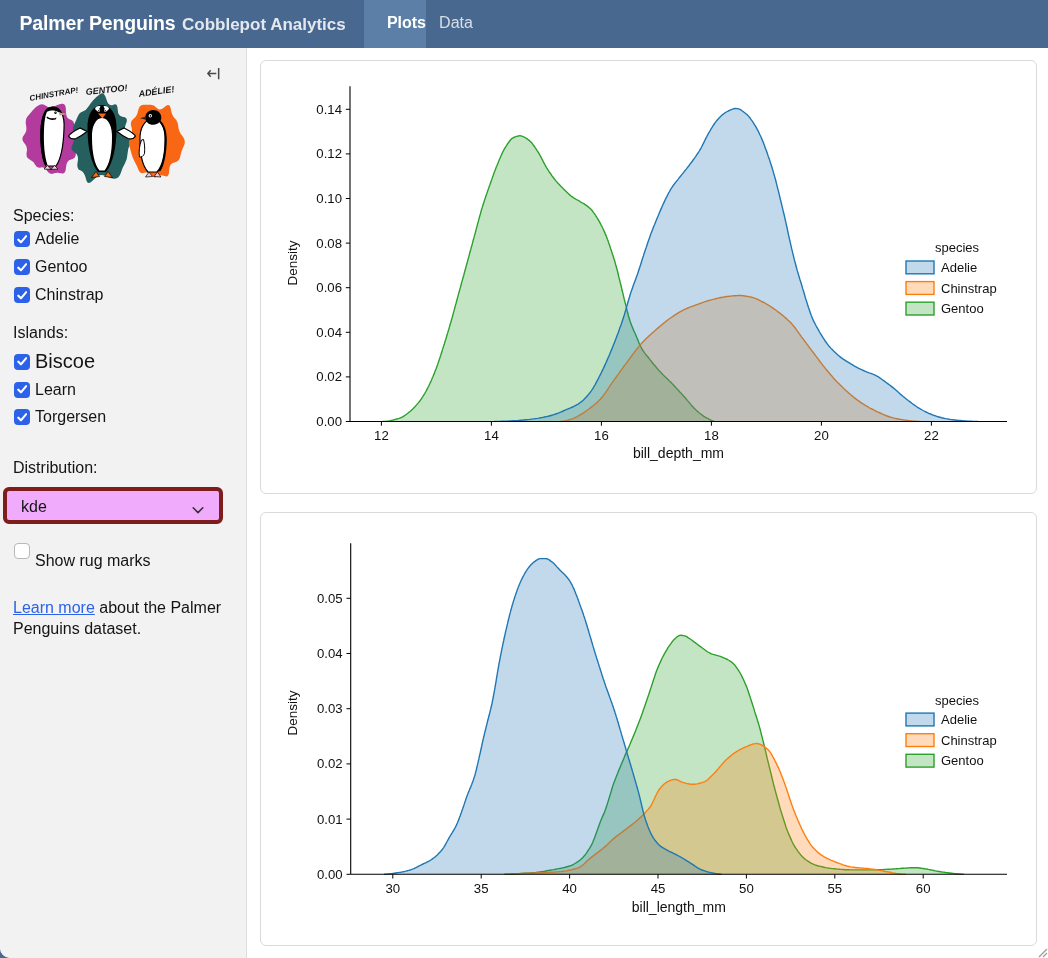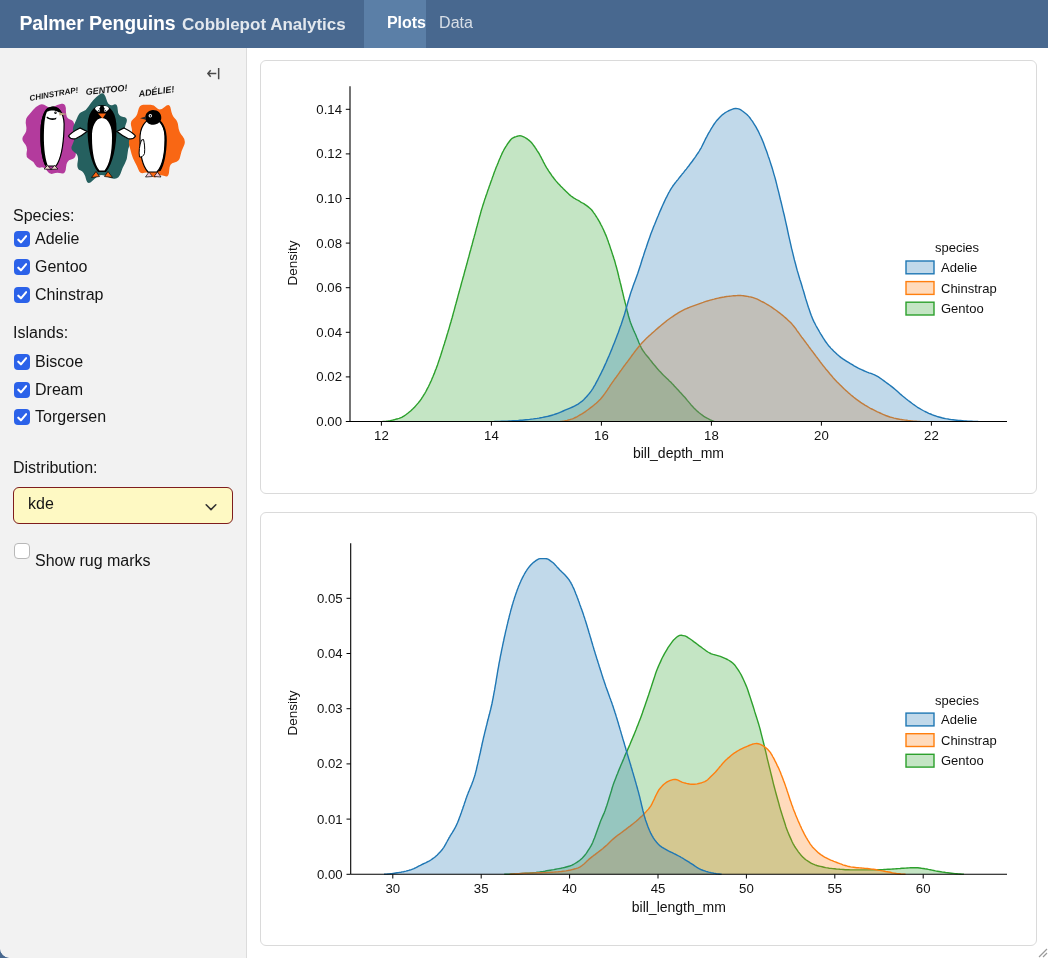--- a/index.html
+++ b/index.html
@@ -85,42 +85,43 @@
           <path d="M1.5 6.5 L4.5 9.5 L10.5 2.5" stroke="#fff" stroke-width="2.4" fill="none" stroke-linecap="round" stroke-linejoin="round"></path>
         </svg>
       </div>
 <div style="position:absolute;left:35px;top:235.8px;font-size:16px;color:#141414;line-height:21px">Chinstrap</div>
     <div class="abs" style="left:13px;top:276px;font-size:16px;color:#141414">Islands:</div>
     <div style="position:absolute;left:14px;top:305.6px;width:16px;height:16px;background:#2b62e9;border-radius:4px">
         <svg width="10.5" height="10.5" viewBox="0 0 12 12" style="position:absolute;left:2.6px;top:2.8px">
           <path d="M1.5 6.5 L4.5 9.5 L10.5 2.5" stroke="#fff" stroke-width="2.4" fill="none" stroke-linecap="round" stroke-linejoin="round"></path>
         </svg>
       </div>
-<div style="position:absolute;left:35px;top:302.6px;font-size:16px;color:#141414;line-height:21px">Biscoe</div>
+<div style="position:absolute;left:35px;top:302.6px;font-size:20px;color:#141414;line-height:21px">Biscoe</div>
     <div style="position:absolute;left:14px;top:333.6px;width:16px;height:16px;background:#2b62e9;border-radius:4px">
         <svg width="10.5" height="10.5" viewBox="0 0 12 12" style="position:absolute;left:2.6px;top:2.8px">
           <path d="M1.5 6.5 L4.5 9.5 L10.5 2.5" stroke="#fff" stroke-width="2.4" fill="none" stroke-linecap="round" stroke-linejoin="round"></path>
         </svg>
       </div>
-<div style="position:absolute;left:35px;top:330.6px;font-size:16px;color:#141414;line-height:21px">Dream</div>
+<div style="position:absolute;left:35px;top:330.6px;font-size:16px;color:#141414;line-height:21px">Learn</div>
     <div style="position:absolute;left:14px;top:361.1px;width:16px;height:16px;background:#2b62e9;border-radius:4px">
         <svg width="10.5" height="10.5" viewBox="0 0 12 12" style="position:absolute;left:2.6px;top:2.8px">
           <path d="M1.5 6.5 L4.5 9.5 L10.5 2.5" stroke="#fff" stroke-width="2.4" fill="none" stroke-linecap="round" stroke-linejoin="round"></path>
         </svg>
       </div>
 <div style="position:absolute;left:35px;top:358.1px;font-size:16px;color:#141414;line-height:21px">Torgersen</div>
     <div class="abs" style="left:13px;top:411px;font-size:16px;color:#141414">Distribution:</div>
-    <div class="abs" style="left:13px;top:439px;width:220px;height:37px;background:#fef9c3;border:1px solid #7f1d1d;border-radius:6px">
+    <div class="abs" style="left:3px;top:439px;width:220px;height:37px;background:#f0abfc;border:4px solid #7f1d1d;border-radius:6px">
       <div class="abs" style="left:14px;top:7px;font-size:16px;color:#141414">kde</div>
       <svg width="14" height="14" viewBox="0 0 16 16" style="position:absolute;right:14.5px;top:12px" fill="none" stroke="#333" stroke-width="1.8" stroke-linecap="round" stroke-linejoin="round">
           <path d="M2.5 5.5 L8 11 L13.5 5.5"></path>
         </svg>
     </div>
     <div style="position:absolute;left:14px;top:495px;width:16px;height:16px;background:#fff;border:1px solid #b8b8b8;border-radius:4px"></div>
 <div style="position:absolute;left:35px;top:502px;font-size:16px;color:#141414;line-height:21px">Show rug marks</div>
+    <div class="abs" style="left:13px;top:549px;width:210px;font-size:16px;color:#141414;line-height:21.3px"><span style="color:#2b62e9;text-decoration:underline">Learn more</span> about the Palmer Penguins dataset.</div>
   </div>
 
   <div class="abs" style="left:260px;top:12px;width:777px;height:433.5px;background:#fff;border:1px solid #dadada;border-radius:6px;overflow:hidden">
     <svg width="776" height="432" viewBox="0 0 776 432" style="position:absolute;left:-1px;top:-1px">
 <path d="M122.5 361.4 L123.8 361.4 L125.1 361.4 L126.3 361.3 L127.6 361.1 L128.9 360.9 L130.2 360.7 L131.4 360.4 L132.7 360.1 L134.0 359.8 L135.3 359.4 L136.6 359.0 L137.8 358.7 L139.1 358.3 L140.4 357.8 L141.7 357.3 L142.9 356.6 L144.2 355.9 L145.5 355.0 L146.8 354.0 L148.1 353.0 L149.3 352.0 L150.6 351.0 L151.9 349.8 L153.2 348.6 L154.5 347.3 L155.7 345.9 L157.0 344.4 L158.3 342.9 L159.6 341.3 L160.8 339.6 L161.5 338.7 L162.1 337.7 L162.8 336.7 L163.4 335.7 L164.0 334.7 L164.7 333.6 L165.3 332.5 L166.0 331.3 L166.6 330.1 L167.2 328.9 L167.9 327.7 L168.5 326.5 L169.1 325.2 L169.8 323.8 L170.4 322.4 L171.1 321.0 L171.7 319.6 L172.3 318.1 L173.0 316.5 L173.6 315.0 L174.3 313.4 L174.9 311.8 L175.5 310.1 L176.2 308.5 L176.8 306.7 L177.5 304.9 L178.1 303.1 L178.7 301.3 L179.4 299.3 L180.0 297.4 L180.7 295.4 L181.3 293.5 L181.9 291.5 L182.6 289.4 L183.2 287.4 L183.8 285.4 L184.5 283.4 L185.1 281.3 L185.8 279.3 L186.4 277.2 L187.0 275.0 L187.7 272.9 L188.3 270.8 L189.0 268.6 L189.6 266.4 L190.2 264.2 L190.9 262.0 L191.5 259.8 L192.2 257.5 L192.8 255.2 L193.4 252.9 L194.1 250.6 L194.7 248.3 L195.3 245.9 L196.0 243.5 L196.6 241.2 L197.3 238.8 L197.9 236.4 L198.5 234.1 L199.2 231.8 L199.8 229.4 L200.5 227.1 L201.1 224.8 L201.7 222.4 L202.4 220.1 L203.0 217.8 L203.7 215.5 L204.3 213.1 L204.9 210.8 L205.6 208.5 L206.2 206.1 L206.9 203.8 L207.5 201.4 L208.1 199.1 L208.8 196.7 L209.4 194.4 L210.0 192.0 L210.7 189.7 L211.3 187.3 L212.0 185.0 L212.6 182.6 L213.2 180.3 L213.9 177.9 L214.5 175.6 L215.2 173.2 L215.8 170.8 L216.4 168.4 L217.1 166.0 L217.7 163.6 L218.4 161.2 L219.0 158.8 L219.6 156.5 L220.3 154.2 L220.9 151.9 L221.5 149.8 L222.2 147.6 L222.8 145.6 L223.5 143.6 L224.1 141.6 L224.7 139.6 L225.4 137.7 L226.0 135.8 L226.7 134.0 L227.3 132.1 L227.9 130.3 L228.6 128.5 L229.2 126.6 L229.9 124.8 L230.5 123.0 L231.1 121.2 L231.8 119.4 L232.4 117.6 L233.1 115.8 L233.7 114.1 L234.3 112.3 L235.0 110.6 L235.6 109.0 L236.2 107.3 L236.9 105.8 L237.5 104.2 L238.2 102.6 L238.8 101.1 L239.4 99.5 L240.1 98.0 L240.7 96.5 L241.4 95.0 L242.0 93.6 L242.6 92.3 L243.3 91.0 L243.9 89.8 L244.6 88.6 L245.2 87.6 L245.8 86.6 L246.5 85.6 L247.1 84.6 L247.7 83.6 L248.4 82.7 L249.7 81.0 L250.9 79.5 L252.2 78.3 L253.5 77.6 L254.8 77.0 L256.1 76.6 L257.3 76.2 L258.6 75.9 L259.9 75.8 L261.2 75.9 L262.4 76.3 L263.7 76.8 L265.0 77.5 L266.3 78.3 L267.6 79.2 L268.8 80.1 L270.1 81.2 L271.4 82.5 L272.7 84.1 L273.9 85.8 L274.6 86.7 L275.2 87.7 L275.9 88.6 L276.5 89.6 L277.1 90.6 L277.8 91.6 L278.4 92.5 L279.1 93.6 L279.7 94.7 L280.3 95.9 L281.0 97.1 L281.6 98.3 L282.3 99.6 L282.9 100.8 L283.5 102.1 L284.2 103.3 L284.8 104.5 L285.4 105.7 L286.1 106.8 L286.7 107.8 L287.4 108.8 L288.0 109.8 L288.6 110.8 L289.3 111.8 L289.9 112.8 L290.6 113.7 L291.2 114.6 L291.8 115.6 L293.1 117.3 L294.4 119.0 L295.7 120.6 L297.0 122.1 L298.2 123.5 L299.5 124.8 L300.8 126.2 L302.1 127.4 L303.3 128.7 L304.6 130.0 L305.9 131.3 L307.2 132.5 L308.5 133.7 L309.7 134.9 L311.0 136.0 L312.3 136.9 L313.6 137.8 L314.8 138.5 L316.1 139.3 L317.4 140.0 L318.7 140.7 L320.0 141.5 L321.2 142.3 L322.5 143.0 L323.8 143.7 L325.1 144.6 L326.3 145.4 L327.6 146.4 L328.9 147.4 L330.2 148.6 L331.5 149.8 L332.7 151.3 L334.0 153.1 L334.7 154.0 L335.3 155.0 L335.9 156.0 L336.6 157.0 L337.2 158.0 L337.8 159.0 L338.5 160.1 L339.1 161.2 L339.8 162.4 L340.4 163.6 L341.0 164.8 L341.7 166.0 L342.3 167.3 L343.0 168.7 L343.6 170.0 L344.2 171.4 L344.9 172.9 L345.5 174.4 L346.2 175.9 L346.8 177.5 L347.4 179.2 L348.1 181.0 L348.7 182.9 L349.4 184.7 L350.0 186.6 L350.6 188.5 L351.3 190.4 L351.9 192.4 L352.5 194.3 L353.2 196.3 L353.8 198.3 L354.5 200.3 L355.1 202.4 L355.7 204.7 L356.4 207.0 L357.0 209.4 L357.7 212.0 L358.3 214.5 L358.9 217.2 L359.6 219.8 L360.2 222.4 L360.9 225.0 L361.5 227.6 L362.1 230.3 L362.8 232.9 L363.4 235.6 L364.0 238.2 L364.7 240.8 L365.3 243.3 L366.0 245.9 L366.6 248.5 L367.2 251.0 L367.9 253.5 L368.5 256.0 L369.2 258.2 L369.8 260.3 L370.4 262.2 L371.1 264.0 L371.7 265.6 L372.4 267.2 L373.0 268.7 L373.6 270.2 L374.3 271.6 L374.9 273.0 L375.6 274.5 L376.2 276.0 L376.8 277.5 L377.5 279.1 L378.1 280.6 L378.7 282.2 L379.4 283.7 L380.0 285.1 L380.7 286.5 L381.3 287.8 L381.9 289.0 L382.6 290.0 L383.2 291.0 L383.9 291.9 L385.1 293.6 L386.4 295.2 L387.7 296.7 L389.0 298.3 L390.2 299.9 L391.5 301.5 L392.8 303.2 L394.1 304.8 L395.4 306.3 L396.6 307.8 L397.9 309.3 L399.2 310.7 L400.5 312.0 L401.8 313.4 L403.0 314.7 L404.3 316.0 L405.6 317.2 L406.9 318.4 L408.1 319.6 L409.4 320.9 L410.7 322.1 L412.0 323.5 L413.3 324.8 L414.5 326.2 L415.8 327.6 L417.1 328.9 L418.4 330.3 L419.6 331.7 L420.9 333.1 L422.2 334.5 L423.5 335.9 L424.8 337.3 L426.0 338.8 L427.3 340.4 L428.6 341.9 L429.9 343.4 L431.1 344.9 L432.4 346.3 L433.7 347.7 L435.0 349.0 L436.3 350.3 L437.5 351.4 L438.8 352.5 L440.1 353.5 L441.4 354.5 L442.6 355.4 L443.9 356.3 L445.2 357.1 L446.5 357.8 L447.8 358.5 L449.0 359.2 L450.3 359.9 L451.6 360.5 L452.9 361.0 L454.2 361.4 L454.2 361.5 L122.5 361.5 Z" fill="#2ca02c" fill-opacity="0.28" stroke="none"></path>
 <path d="M122.5 361.4 L123.8 361.4 L125.1 361.4 L126.3 361.3 L127.6 361.1 L128.9 360.9 L130.2 360.7 L131.4 360.4 L132.7 360.1 L134.0 359.8 L135.3 359.4 L136.6 359.0 L137.8 358.7 L139.1 358.3 L140.4 357.8 L141.7 357.3 L142.9 356.6 L144.2 355.9 L145.5 355.0 L146.8 354.0 L148.1 353.0 L149.3 352.0 L150.6 351.0 L151.9 349.8 L153.2 348.6 L154.5 347.3 L155.7 345.9 L157.0 344.4 L158.3 342.9 L159.6 341.3 L160.8 339.6 L161.5 338.7 L162.1 337.7 L162.8 336.7 L163.4 335.7 L164.0 334.7 L164.7 333.6 L165.3 332.5 L166.0 331.3 L166.6 330.1 L167.2 328.9 L167.9 327.7 L168.5 326.5 L169.1 325.2 L169.8 323.8 L170.4 322.4 L171.1 321.0 L171.7 319.6 L172.3 318.1 L173.0 316.5 L173.6 315.0 L174.3 313.4 L174.9 311.8 L175.5 310.1 L176.2 308.5 L176.8 306.7 L177.5 304.9 L178.1 303.1 L178.7 301.3 L179.4 299.3 L180.0 297.4 L180.7 295.4 L181.3 293.5 L181.9 291.5 L182.6 289.4 L183.2 287.4 L183.8 285.4 L184.5 283.4 L185.1 281.3 L185.8 279.3 L186.4 277.2 L187.0 275.0 L187.7 272.9 L188.3 270.8 L189.0 268.6 L189.6 266.4 L190.2 264.2 L190.9 262.0 L191.5 259.8 L192.2 257.5 L192.8 255.2 L193.4 252.9 L194.1 250.6 L194.7 248.3 L195.3 245.9 L196.0 243.5 L196.6 241.2 L197.3 238.8 L197.9 236.4 L198.5 234.1 L199.2 231.8 L199.8 229.4 L200.5 227.1 L201.1 224.8 L201.7 222.4 L202.4 220.1 L203.0 217.8 L203.7 215.5 L204.3 213.1 L204.9 210.8 L205.6 208.5 L206.2 206.1 L206.9 203.8 L207.5 201.4 L208.1 199.1 L208.8 196.7 L209.4 194.4 L210.0 192.0 L210.7 189.7 L211.3 187.3 L212.0 185.0 L212.6 182.6 L213.2 180.3 L213.9 177.9 L214.5 175.6 L215.2 173.2 L215.8 170.8 L216.4 168.4 L217.1 166.0 L217.7 163.6 L218.4 161.2 L219.0 158.8 L219.6 156.5 L220.3 154.2 L220.9 151.9 L221.5 149.8 L222.2 147.6 L222.8 145.6 L223.5 143.6 L224.1 141.6 L224.7 139.6 L225.4 137.7 L226.0 135.8 L226.7 134.0 L227.3 132.1 L227.9 130.3 L228.6 128.5 L229.2 126.6 L229.9 124.8 L230.5 123.0 L231.1 121.2 L231.8 119.4 L232.4 117.6 L233.1 115.8 L233.7 114.1 L234.3 112.3 L235.0 110.6 L235.6 109.0 L236.2 107.3 L236.9 105.8 L237.5 104.2 L238.2 102.6 L238.8 101.1 L239.4 99.5 L240.1 98.0 L240.7 96.5 L241.4 95.0 L242.0 93.6 L242.6 92.3 L243.3 91.0 L243.9 89.8 L244.6 88.6 L245.2 87.6 L245.8 86.6 L246.5 85.6 L247.1 84.6 L247.7 83.6 L248.4 82.7 L249.7 81.0 L250.9 79.5 L252.2 78.3 L253.5 77.6 L254.8 77.0 L256.1 76.6 L257.3 76.2 L258.6 75.9 L259.9 75.8 L261.2 75.9 L262.4 76.3 L263.7 76.8 L265.0 77.5 L266.3 78.3 L267.6 79.2 L268.8 80.1 L270.1 81.2 L271.4 82.5 L272.7 84.1 L273.9 85.8 L274.6 86.7 L275.2 87.7 L275.9 88.6 L276.5 89.6 L277.1 90.6 L277.8 91.6 L278.4 92.5 L279.1 93.6 L279.7 94.7 L280.3 95.9 L281.0 97.1 L281.6 98.3 L282.3 99.6 L282.9 100.8 L283.5 102.1 L284.2 103.3 L284.8 104.5 L285.4 105.7 L286.1 106.8 L286.7 107.8 L287.4 108.8 L288.0 109.8 L288.6 110.8 L289.3 111.8 L289.9 112.8 L290.6 113.7 L291.2 114.6 L291.8 115.6 L293.1 117.3 L294.4 119.0 L295.7 120.6 L297.0 122.1 L298.2 123.5 L299.5 124.8 L300.8 126.2 L302.1 127.4 L303.3 128.7 L304.6 130.0 L305.9 131.3 L307.2 132.5 L308.5 133.7 L309.7 134.9 L311.0 136.0 L312.3 136.9 L313.6 137.8 L314.8 138.5 L316.1 139.3 L317.4 140.0 L318.7 140.7 L320.0 141.5 L321.2 142.3 L322.5 143.0 L323.8 143.7 L325.1 144.6 L326.3 145.4 L327.6 146.4 L328.9 147.4 L330.2 148.6 L331.5 149.8 L332.7 151.3 L334.0 153.1 L334.7 154.0 L335.3 155.0 L335.9 156.0 L336.6 157.0 L337.2 158.0 L337.8 159.0 L338.5 160.1 L339.1 161.2 L339.8 162.4 L340.4 163.6 L341.0 164.8 L341.7 166.0 L342.3 167.3 L343.0 168.7 L343.6 170.0 L344.2 171.4 L344.9 172.9 L345.5 174.4 L346.2 175.9 L346.8 177.5 L347.4 179.2 L348.1 181.0 L348.7 182.9 L349.4 184.7 L350.0 186.6 L350.6 188.5 L351.3 190.4 L351.9 192.4 L352.5 194.3 L353.2 196.3 L353.8 198.3 L354.5 200.3 L355.1 202.4 L355.7 204.7 L356.4 207.0 L357.0 209.4 L357.7 212.0 L358.3 214.5 L358.9 217.2 L359.6 219.8 L360.2 222.4 L360.9 225.0 L361.5 227.6 L362.1 230.3 L362.8 232.9 L363.4 235.6 L364.0 238.2 L364.7 240.8 L365.3 243.3 L366.0 245.9 L366.6 248.5 L367.2 251.0 L367.9 253.5 L368.5 256.0 L369.2 258.2 L369.8 260.3 L370.4 262.2 L371.1 264.0 L371.7 265.6 L372.4 267.2 L373.0 268.7 L373.6 270.2 L374.3 271.6 L374.9 273.0 L375.6 274.5 L376.2 276.0 L376.8 277.5 L377.5 279.1 L378.1 280.6 L378.7 282.2 L379.4 283.7 L380.0 285.1 L380.7 286.5 L381.3 287.8 L381.9 289.0 L382.6 290.0 L383.2 291.0 L383.9 291.9 L385.1 293.6 L386.4 295.2 L387.7 296.7 L389.0 298.3 L390.2 299.9 L391.5 301.5 L392.8 303.2 L394.1 304.8 L395.4 306.3 L396.6 307.8 L397.9 309.3 L399.2 310.7 L400.5 312.0 L401.8 313.4 L403.0 314.7 L404.3 316.0 L405.6 317.2 L406.9 318.4 L408.1 319.6 L409.4 320.9 L410.7 322.1 L412.0 323.5 L413.3 324.8 L414.5 326.2 L415.8 327.6 L417.1 328.9 L418.4 330.3 L419.6 331.7 L420.9 333.1 L422.2 334.5 L423.5 335.9 L424.8 337.3 L426.0 338.8 L427.3 340.4 L428.6 341.9 L429.9 343.4 L431.1 344.9 L432.4 346.3 L433.7 347.7 L435.0 349.0 L436.3 350.3 L437.5 351.4 L438.8 352.5 L440.1 353.5 L441.4 354.5 L442.6 355.4 L443.9 356.3 L445.2 357.1 L446.5 357.8 L447.8 358.5 L449.0 359.2 L450.3 359.9 L451.6 360.5 L452.9 361.0 L454.2 361.4" fill="none" stroke="#2ca02c" stroke-width="1.4" stroke-linejoin="round"></path>
 <path d="M300.1 361.4 L301.5 361.4 L302.9 361.2 L304.3 361.0 L305.7 360.7 L307.1 360.4 L308.5 360.0 L309.9 359.6 L311.3 359.2 L312.6 358.8 L314.0 358.2 L315.4 357.5 L316.8 356.8 L318.2 356.0 L319.6 355.2 L321.0 354.4 L322.4 353.6 L323.8 352.7 L325.1 351.8 L326.5 350.8 L327.9 349.8 L329.3 348.7 L330.7 347.6 L332.1 346.6 L333.5 345.5 L334.9 344.3 L336.2 343.2 L337.6 341.9 L339.0 340.6 L340.4 339.2 L341.8 337.5 L343.2 335.8 L343.9 334.8 L344.6 333.9 L345.3 332.9 L346.0 331.9 L346.7 330.9 L347.4 329.9 L348.0 328.8 L348.7 327.8 L349.4 326.8 L350.1 325.7 L350.8 324.7 L351.5 323.7 L352.2 322.6 L352.9 321.6 L353.6 320.7 L354.3 319.7 L355.0 318.7 L355.7 317.8 L356.4 316.8 L357.1 315.8 L357.8 314.9 L358.5 313.9 L359.2 313.0 L359.8 312.0 L360.5 311.0 L361.2 310.1 L361.9 309.1 L362.6 308.2 L363.3 307.2 L364.0 306.2 L364.7 305.3 L365.4 304.4 L366.1 303.4 L366.8 302.5 L367.5 301.6 L368.2 300.6 L368.9 299.7 L369.6 298.8 L370.3 297.8 L371.0 296.9 L371.6 296.0 L372.3 295.0 L373.0 294.1 L373.7 293.2 L374.4 292.2 L375.1 291.3 L375.8 290.4 L376.5 289.5 L377.9 287.7 L379.3 286.0 L380.7 284.4 L382.1 282.8 L383.4 281.4 L384.8 279.9 L386.2 278.6 L387.6 277.2 L389.0 275.9 L390.4 274.7 L391.8 273.4 L393.2 272.2 L394.6 271.0 L395.9 269.8 L397.3 268.6 L398.7 267.4 L400.1 266.2 L401.5 265.0 L402.9 263.9 L404.3 262.7 L405.7 261.6 L407.0 260.5 L408.4 259.5 L409.8 258.5 L411.2 257.5 L412.6 256.6 L414.0 255.6 L415.4 254.7 L416.8 253.8 L418.2 252.9 L419.5 252.1 L420.9 251.3 L422.3 250.6 L423.7 249.9 L425.1 249.2 L426.5 248.6 L427.9 248.0 L429.3 247.4 L430.6 246.8 L432.0 246.3 L433.4 245.8 L434.8 245.3 L436.2 244.8 L437.6 244.3 L439.0 243.8 L440.4 243.3 L441.8 242.8 L443.1 242.4 L444.5 241.9 L445.9 241.4 L447.3 241.0 L448.7 240.6 L450.1 240.2 L451.5 239.8 L452.9 239.4 L454.2 239.1 L455.6 238.7 L457.0 238.4 L458.4 238.1 L459.8 237.8 L461.2 237.5 L462.6 237.2 L464.0 237.0 L465.4 236.7 L466.7 236.5 L468.1 236.4 L469.5 236.2 L470.9 236.1 L472.3 235.9 L473.7 235.8 L475.1 235.7 L476.5 235.6 L477.8 235.5 L479.2 235.5 L480.6 235.5 L482.0 235.6 L483.4 235.8 L484.8 236.0 L486.2 236.2 L487.6 236.4 L489.0 236.7 L490.3 236.9 L491.7 237.2 L493.1 237.6 L494.5 238.1 L495.9 238.6 L497.3 239.2 L498.7 239.9 L500.1 240.6 L501.4 241.3 L502.8 242.0 L504.2 242.7 L505.6 243.5 L507.0 244.3 L508.4 245.1 L509.8 246.0 L511.2 246.9 L512.6 247.9 L513.9 248.8 L515.3 249.8 L516.7 250.8 L518.1 251.9 L519.5 252.9 L520.9 254.0 L522.3 255.1 L523.7 256.2 L525.0 257.4 L526.4 258.6 L527.8 259.9 L529.2 261.2 L530.6 262.6 L532.0 264.1 L533.4 265.7 L534.8 267.5 L535.5 268.4 L536.2 269.3 L536.8 270.3 L537.5 271.3 L538.2 272.2 L538.9 273.2 L539.6 274.2 L540.3 275.2 L541.0 276.1 L541.7 277.1 L542.4 278.0 L543.1 278.9 L543.8 279.8 L544.5 280.8 L545.2 281.7 L545.9 282.6 L546.6 283.6 L547.3 284.5 L548.0 285.4 L548.6 286.3 L549.3 287.3 L550.0 288.2 L550.7 289.1 L551.4 290.1 L552.1 291.0 L552.8 291.9 L553.5 292.8 L554.2 293.8 L554.9 294.7 L555.6 295.6 L556.3 296.6 L557.0 297.5 L557.7 298.4 L558.4 299.4 L559.1 300.3 L559.8 301.2 L560.4 302.1 L561.1 303.0 L561.8 303.9 L563.2 305.7 L564.6 307.4 L566.0 309.2 L567.4 310.8 L568.8 312.5 L570.2 314.2 L571.6 315.8 L572.9 317.4 L574.3 318.9 L575.7 320.4 L577.1 321.9 L578.5 323.3 L579.9 324.7 L581.3 326.1 L582.7 327.5 L584.0 328.8 L585.4 330.1 L586.8 331.3 L588.2 332.6 L589.6 333.8 L591.0 335.0 L592.4 336.1 L593.8 337.3 L595.2 338.4 L596.5 339.4 L597.9 340.4 L599.3 341.4 L600.7 342.4 L602.1 343.3 L603.5 344.2 L604.9 345.1 L606.3 345.9 L607.6 346.7 L609.0 347.5 L610.4 348.3 L611.8 349.0 L613.2 349.7 L614.6 350.4 L616.0 351.1 L617.4 351.8 L618.8 352.4 L620.1 353.0 L621.5 353.7 L622.9 354.3 L624.3 354.9 L625.7 355.5 L627.1 356.0 L628.5 356.5 L629.9 357.0 L631.2 357.3 L632.6 357.7 L634.0 358.1 L635.4 358.4 L636.8 358.7 L638.2 359.0 L639.6 359.3 L641.0 359.5 L642.4 359.7 L643.7 359.9 L645.1 360.1 L646.5 360.3 L647.9 360.5 L649.3 360.6 L650.7 360.8 L652.1 360.9 L653.5 361.1 L654.8 361.2 L656.2 361.3 L657.6 361.4 L659.0 361.4 L660.4 361.4 L660.4 361.5 L300.1 361.5 Z" fill="#ff7f0e" fill-opacity="0.28" stroke="none"></path>
 <path d="M300.1 361.4 L301.5 361.4 L302.9 361.2 L304.3 361.0 L305.7 360.7 L307.1 360.4 L308.5 360.0 L309.9 359.6 L311.3 359.2 L312.6 358.8 L314.0 358.2 L315.4 357.5 L316.8 356.8 L318.2 356.0 L319.6 355.2 L321.0 354.4 L322.4 353.6 L323.8 352.7 L325.1 351.8 L326.5 350.8 L327.9 349.8 L329.3 348.7 L330.7 347.6 L332.1 346.6 L333.5 345.5 L334.9 344.3 L336.2 343.2 L337.6 341.9 L339.0 340.6 L340.4 339.2 L341.8 337.5 L343.2 335.8 L343.9 334.8 L344.6 333.9 L345.3 332.9 L346.0 331.9 L346.7 330.9 L347.4 329.9 L348.0 328.8 L348.7 327.8 L349.4 326.8 L350.1 325.7 L350.8 324.7 L351.5 323.7 L352.2 322.6 L352.9 321.6 L353.6 320.7 L354.3 319.7 L355.0 318.7 L355.7 317.8 L356.4 316.8 L357.1 315.8 L357.8 314.9 L358.5 313.9 L359.2 313.0 L359.8 312.0 L360.5 311.0 L361.2 310.1 L361.9 309.1 L362.6 308.2 L363.3 307.2 L364.0 306.2 L364.7 305.3 L365.4 304.4 L366.1 303.4 L366.8 302.5 L367.5 301.6 L368.2 300.6 L368.9 299.7 L369.6 298.8 L370.3 297.8 L371.0 296.9 L371.6 296.0 L372.3 295.0 L373.0 294.1 L373.7 293.2 L374.4 292.2 L375.1 291.3 L375.8 290.4 L376.5 289.5 L377.9 287.7 L379.3 286.0 L380.7 284.4 L382.1 282.8 L383.4 281.4 L384.8 279.9 L386.2 278.6 L387.6 277.2 L389.0 275.9 L390.4 274.7 L391.8 273.4 L393.2 272.2 L394.6 271.0 L395.9 269.8 L397.3 268.6 L398.7 267.4 L400.1 266.2 L401.5 265.0 L402.9 263.9 L404.3 262.7 L405.7 261.6 L407.0 260.5 L408.4 259.5 L409.8 258.5 L411.2 257.5 L412.6 256.6 L414.0 255.6 L415.4 254.7 L416.8 253.8 L418.2 252.9 L419.5 252.1 L420.9 251.3 L422.3 250.6 L423.7 249.9 L425.1 249.2 L426.5 248.6 L427.9 248.0 L429.3 247.4 L430.6 246.8 L432.0 246.3 L433.4 245.8 L434.8 245.3 L436.2 244.8 L437.6 244.3 L439.0 243.8 L440.4 243.3 L441.8 242.8 L443.1 242.4 L444.5 241.9 L445.9 241.4 L447.3 241.0 L448.7 240.6 L450.1 240.2 L451.5 239.8 L452.9 239.4 L454.2 239.1 L455.6 238.7 L457.0 238.4 L458.4 238.1 L459.8 237.8 L461.2 237.5 L462.6 237.2 L464.0 237.0 L465.4 236.7 L466.7 236.5 L468.1 236.4 L469.5 236.2 L470.9 236.1 L472.3 235.9 L473.7 235.8 L475.1 235.7 L476.5 235.6 L477.8 235.5 L479.2 235.5 L480.6 235.5 L482.0 235.6 L483.4 235.8 L484.8 236.0 L486.2 236.2 L487.6 236.4 L489.0 236.7 L490.3 236.9 L491.7 237.2 L493.1 237.6 L494.5 238.1 L495.9 238.6 L497.3 239.2 L498.7 239.9 L500.1 240.6 L501.4 241.3 L502.8 242.0 L504.2 242.7 L505.6 243.5 L507.0 244.3 L508.4 245.1 L509.8 246.0 L511.2 246.9 L512.6 247.9 L513.9 248.8 L515.3 249.8 L516.7 250.8 L518.1 251.9 L519.5 252.9 L520.9 254.0 L522.3 255.1 L523.7 256.2 L525.0 257.4 L526.4 258.6 L527.8 259.9 L529.2 261.2 L530.6 262.6 L532.0 264.1 L533.4 265.7 L534.8 267.5 L535.5 268.4 L536.2 269.3 L536.8 270.3 L537.5 271.3 L538.2 272.2 L538.9 273.2 L539.6 274.2 L540.3 275.2 L541.0 276.1 L541.7 277.1 L542.4 278.0 L543.1 278.9 L543.8 279.8 L544.5 280.8 L545.2 281.7 L545.9 282.6 L546.6 283.6 L547.3 284.5 L548.0 285.4 L548.6 286.3 L549.3 287.3 L550.0 288.2 L550.7 289.1 L551.4 290.1 L552.1 291.0 L552.8 291.9 L553.5 292.8 L554.2 293.8 L554.9 294.7 L555.6 295.6 L556.3 296.6 L557.0 297.5 L557.7 298.4 L558.4 299.4 L559.1 300.3 L559.8 301.2 L560.4 302.1 L561.1 303.0 L561.8 303.9 L563.2 305.7 L564.6 307.4 L566.0 309.2 L567.4 310.8 L568.8 312.5 L570.2 314.2 L571.6 315.8 L572.9 317.4 L574.3 318.9 L575.7 320.4 L577.1 321.9 L578.5 323.3 L579.9 324.7 L581.3 326.1 L582.7 327.5 L584.0 328.8 L585.4 330.1 L586.8 331.3 L588.2 332.6 L589.6 333.8 L591.0 335.0 L592.4 336.1 L593.8 337.3 L595.2 338.4 L596.5 339.4 L597.9 340.4 L599.3 341.4 L600.7 342.4 L602.1 343.3 L603.5 344.2 L604.9 345.1 L606.3 345.9 L607.6 346.7 L609.0 347.5 L610.4 348.3 L611.8 349.0 L613.2 349.7 L614.6 350.4 L616.0 351.1 L617.4 351.8 L618.8 352.4 L620.1 353.0 L621.5 353.7 L622.9 354.3 L624.3 354.9 L625.7 355.5 L627.1 356.0 L628.5 356.5 L629.9 357.0 L631.2 357.3 L632.6 357.7 L634.0 358.1 L635.4 358.4 L636.8 358.7 L638.2 359.0 L639.6 359.3 L641.0 359.5 L642.4 359.7 L643.7 359.9 L645.1 360.1 L646.5 360.3 L647.9 360.5 L649.3 360.6 L650.7 360.8 L652.1 360.9 L653.5 361.1 L654.8 361.2 L656.2 361.3 L657.6 361.4 L659.0 361.4 L660.4 361.4" fill="none" stroke="#ff7f0e" stroke-width="1.4" stroke-linejoin="round"></path>
 <path d="M234.2 361.4 L236.0 361.4 L237.9 361.4 L239.7 361.4 L241.6 361.3 L243.5 361.3 L245.3 361.2 L247.2 361.1 L249.1 361.0 L250.9 360.9 L252.8 360.8 L254.7 360.7 L256.5 360.6 L258.4 360.5 L260.3 360.3 L262.1 360.2 L264.0 360.0 L265.9 359.8 L267.7 359.6 L269.6 359.4 L271.5 359.1 L273.3 358.9 L275.2 358.6 L277.0 358.4 L278.9 358.1 L280.8 357.7 L282.6 357.4 L284.5 357.0 L286.4 356.6 L288.2 356.2 L290.1 355.7 L292.0 355.2 L293.8 354.7 L295.7 354.0 L297.6 353.3 L299.4 352.6 L301.3 351.8 L303.2 351.0 L305.0 350.2 L306.9 349.4 L308.8 348.6 L310.6 347.8 L312.5 347.0 L314.4 346.1 L316.2 345.1 L318.1 344.1 L319.9 342.8 L321.8 341.4 L323.7 339.7 L324.6 338.8 L325.5 337.8 L326.5 336.8 L327.4 335.7 L328.3 334.6 L329.3 333.5 L330.2 332.3 L331.1 331.1 L332.1 329.7 L333.0 328.3 L333.9 326.7 L334.9 325.1 L335.8 323.4 L336.7 321.7 L337.7 319.9 L338.6 318.0 L339.5 316.2 L340.5 314.3 L341.4 312.5 L342.3 310.6 L343.3 308.6 L344.2 306.6 L345.1 304.6 L346.1 302.5 L347.0 300.4 L347.9 298.3 L348.9 296.1 L349.8 293.9 L350.7 291.7 L351.7 289.4 L352.6 287.1 L353.5 284.8 L354.5 282.4 L355.4 280.1 L356.3 277.7 L357.2 275.2 L358.2 272.7 L359.1 270.2 L360.0 267.6 L361.0 265.0 L361.9 262.3 L362.8 259.5 L363.8 256.6 L364.7 253.6 L365.6 250.4 L366.6 247.1 L367.5 243.8 L368.4 240.5 L369.4 237.3 L370.3 234.3 L371.2 231.4 L372.2 228.7 L373.1 226.1 L374.0 223.6 L375.0 221.0 L375.9 218.5 L376.8 215.9 L377.8 213.3 L378.7 210.5 L379.6 207.7 L380.6 204.8 L381.5 201.8 L382.4 198.8 L383.4 195.9 L384.3 193.0 L385.2 190.2 L386.2 187.5 L387.1 184.7 L388.0 182.0 L389.0 179.3 L389.9 176.7 L390.8 174.1 L391.8 171.6 L392.7 169.2 L393.6 166.8 L394.6 164.5 L395.5 162.2 L396.4 160.0 L397.3 157.7 L398.3 155.5 L399.2 153.3 L400.1 151.1 L401.1 148.9 L402.0 146.8 L402.9 144.7 L403.9 142.6 L404.8 140.6 L405.7 138.7 L406.7 136.9 L407.6 135.0 L408.5 133.2 L409.5 131.5 L410.4 129.8 L411.3 128.3 L412.3 126.9 L413.2 125.5 L414.1 124.3 L415.1 123.0 L416.0 121.9 L416.9 120.7 L417.9 119.6 L418.8 118.4 L419.7 117.2 L420.7 116.0 L421.6 114.9 L422.5 113.7 L423.5 112.6 L424.4 111.4 L425.3 110.2 L426.3 109.1 L427.2 107.9 L428.1 106.7 L429.1 105.5 L430.0 104.2 L430.9 103.0 L431.9 101.8 L432.8 100.5 L433.7 99.2 L434.7 97.9 L435.6 96.6 L436.5 95.2 L437.4 93.9 L438.4 92.5 L439.3 91.0 L440.2 89.4 L441.2 87.8 L442.1 86.0 L443.0 84.1 L444.0 82.2 L444.9 80.3 L445.8 78.4 L446.8 76.6 L447.7 74.8 L448.6 73.2 L449.6 71.6 L450.5 70.0 L451.4 68.4 L452.4 66.9 L453.3 65.4 L454.2 64.0 L455.2 62.6 L456.1 61.4 L457.0 60.3 L458.0 59.2 L458.9 58.2 L459.8 57.3 L460.8 56.3 L462.6 54.6 L464.5 53.2 L466.4 52.0 L468.2 51.0 L470.1 50.1 L472.0 49.3 L473.8 48.7 L475.7 48.4 L477.5 48.6 L479.4 49.2 L481.3 50.2 L483.1 51.5 L485.0 53.0 L486.9 54.5 L487.8 55.4 L488.7 56.4 L489.7 57.5 L490.6 58.8 L491.5 60.1 L492.5 61.4 L493.4 62.9 L494.3 64.3 L495.3 65.8 L496.2 67.4 L497.1 69.1 L498.1 70.9 L499.0 72.8 L499.9 74.8 L500.9 76.8 L501.8 78.9 L502.7 81.1 L503.7 83.4 L504.6 85.9 L505.5 88.4 L506.5 91.0 L507.4 93.6 L508.3 96.4 L509.3 99.1 L510.2 101.9 L511.1 104.8 L512.1 107.8 L513.0 110.9 L513.9 114.1 L514.9 117.4 L515.8 120.8 L516.7 124.4 L517.6 128.1 L518.6 131.9 L519.5 135.7 L520.4 139.5 L521.4 143.3 L522.3 147.2 L523.2 151.1 L524.2 155.0 L525.1 159.1 L526.0 163.2 L527.0 167.5 L527.9 171.8 L528.8 176.1 L529.8 180.4 L530.7 184.4 L531.6 188.4 L532.6 192.3 L533.5 196.1 L534.4 199.9 L535.4 203.5 L536.3 207.0 L537.2 210.4 L538.2 213.6 L539.1 216.7 L540.0 219.7 L541.0 222.7 L541.9 225.7 L542.8 228.9 L543.8 232.0 L544.7 235.2 L545.6 238.4 L546.6 241.5 L547.5 244.4 L548.4 247.2 L549.4 250.0 L550.3 252.7 L551.2 255.3 L552.2 257.7 L553.1 259.9 L554.0 261.9 L555.0 263.7 L555.9 265.5 L556.8 267.1 L557.7 268.7 L558.7 270.3 L559.6 272.0 L560.5 273.6 L561.5 275.2 L562.4 276.7 L563.3 278.2 L564.3 279.6 L565.2 281.0 L566.1 282.3 L567.1 283.6 L568.0 284.8 L568.9 286.0 L569.9 287.0 L570.8 288.1 L571.7 289.1 L572.7 290.0 L573.6 290.9 L575.5 292.7 L577.3 294.4 L579.2 296.1 L581.1 297.6 L582.9 298.9 L584.8 300.1 L586.7 301.3 L588.5 302.4 L590.4 303.6 L592.3 304.7 L594.1 305.8 L596.0 306.9 L597.8 307.9 L599.7 308.8 L601.6 309.7 L603.4 310.5 L605.3 311.3 L607.2 312.1 L609.0 312.8 L610.9 313.4 L612.8 314.2 L614.6 314.9 L616.5 315.8 L618.4 316.9 L620.2 318.2 L622.1 319.5 L624.0 320.9 L625.8 322.2 L627.7 323.6 L629.6 325.0 L631.4 326.4 L633.3 327.9 L635.2 329.5 L637.0 331.1 L638.9 332.8 L640.7 334.4 L642.6 336.0 L644.5 337.5 L646.3 339.0 L648.2 340.5 L650.1 341.9 L651.9 343.3 L653.8 344.7 L655.7 346.0 L657.5 347.3 L659.4 348.4 L661.3 349.5 L663.1 350.5 L665.0 351.5 L666.9 352.4 L668.7 353.3 L670.6 354.0 L672.5 354.8 L674.3 355.5 L676.2 356.1 L678.0 356.8 L679.9 357.3 L681.8 357.8 L683.6 358.2 L685.5 358.6 L687.4 358.9 L689.2 359.3 L691.1 359.6 L693.0 359.8 L694.8 360.0 L696.7 360.2 L698.6 360.4 L700.4 360.5 L702.3 360.7 L704.2 360.9 L706.0 361.0 L707.9 361.1 L709.8 361.2 L711.6 361.3 L713.5 361.4 L715.4 361.4 L717.2 361.4 L718.2 361.4 L718.2 361.5 L234.2 361.5 Z" fill="#1f77b4" fill-opacity="0.28" stroke="none"></path>
 <path d="M234.2 361.4 L236.0 361.4 L237.9 361.4 L239.7 361.4 L241.6 361.3 L243.5 361.3 L245.3 361.2 L247.2 361.1 L249.1 361.0 L250.9 360.9 L252.8 360.8 L254.7 360.7 L256.5 360.6 L258.4 360.5 L260.3 360.3 L262.1 360.2 L264.0 360.0 L265.9 359.8 L267.7 359.6 L269.6 359.4 L271.5 359.1 L273.3 358.9 L275.2 358.6 L277.0 358.4 L278.9 358.1 L280.8 357.7 L282.6 357.4 L284.5 357.0 L286.4 356.6 L288.2 356.2 L290.1 355.7 L292.0 355.2 L293.8 354.7 L295.7 354.0 L297.6 353.3 L299.4 352.6 L301.3 351.8 L303.2 351.0 L305.0 350.2 L306.9 349.4 L308.8 348.6 L310.6 347.8 L312.5 347.0 L314.4 346.1 L316.2 345.1 L318.1 344.1 L319.9 342.8 L321.8 341.4 L323.7 339.7 L324.6 338.8 L325.5 337.8 L326.5 336.8 L327.4 335.7 L328.3 334.6 L329.3 333.5 L330.2 332.3 L331.1 331.1 L332.1 329.7 L333.0 328.3 L333.9 326.7 L334.9 325.1 L335.8 323.4 L336.7 321.7 L337.7 319.9 L338.6 318.0 L339.5 316.2 L340.5 314.3 L341.4 312.5 L342.3 310.6 L343.3 308.6 L344.2 306.6 L345.1 304.6 L346.1 302.5 L347.0 300.4 L347.9 298.3 L348.9 296.1 L349.8 293.9 L350.7 291.7 L351.7 289.4 L352.6 287.1 L353.5 284.8 L354.5 282.4 L355.4 280.1 L356.3 277.7 L357.2 275.2 L358.2 272.7 L359.1 270.2 L360.0 267.6 L361.0 265.0 L361.9 262.3 L362.8 259.5 L363.8 256.6 L364.7 253.6 L365.6 250.4 L366.6 247.1 L367.5 243.8 L368.4 240.5 L369.4 237.3 L370.3 234.3 L371.2 231.4 L372.2 228.7 L373.1 226.1 L374.0 223.6 L375.0 221.0 L375.9 218.5 L376.8 215.9 L377.8 213.3 L378.7 210.5 L379.6 207.7 L380.6 204.8 L381.5 201.8 L382.4 198.8 L383.4 195.9 L384.3 193.0 L385.2 190.2 L386.2 187.5 L387.1 184.7 L388.0 182.0 L389.0 179.3 L389.9 176.7 L390.8 174.1 L391.8 171.6 L392.7 169.2 L393.6 166.8 L394.6 164.5 L395.5 162.2 L396.4 160.0 L397.3 157.7 L398.3 155.5 L399.2 153.3 L400.1 151.1 L401.1 148.9 L402.0 146.8 L402.9 144.7 L403.9 142.6 L404.8 140.6 L405.7 138.7 L406.7 136.9 L407.6 135.0 L408.5 133.2 L409.5 131.5 L410.4 129.8 L411.3 128.3 L412.3 126.9 L413.2 125.5 L414.1 124.3 L415.1 123.0 L416.0 121.9 L416.9 120.7 L417.9 119.6 L418.8 118.4 L419.7 117.2 L420.7 116.0 L421.6 114.9 L422.5 113.7 L423.5 112.6 L424.4 111.4 L425.3 110.2 L426.3 109.1 L427.2 107.9 L428.1 106.7 L429.1 105.5 L430.0 104.2 L430.9 103.0 L431.9 101.8 L432.8 100.5 L433.7 99.2 L434.7 97.9 L435.6 96.6 L436.5 95.2 L437.4 93.9 L438.4 92.5 L439.3 91.0 L440.2 89.4 L441.2 87.8 L442.1 86.0 L443.0 84.1 L444.0 82.2 L444.9 80.3 L445.8 78.4 L446.8 76.6 L447.7 74.8 L448.6 73.2 L449.6 71.6 L450.5 70.0 L451.4 68.4 L452.4 66.9 L453.3 65.4 L454.2 64.0 L455.2 62.6 L456.1 61.4 L457.0 60.3 L458.0 59.2 L458.9 58.2 L459.8 57.3 L460.8 56.3 L462.6 54.6 L464.5 53.2 L466.4 52.0 L468.2 51.0 L470.1 50.1 L472.0 49.3 L473.8 48.7 L475.7 48.4 L477.5 48.6 L479.4 49.2 L481.3 50.2 L483.1 51.5 L485.0 53.0 L486.9 54.5 L487.8 55.4 L488.7 56.4 L489.7 57.5 L490.6 58.8 L491.5 60.1 L492.5 61.4 L493.4 62.9 L494.3 64.3 L495.3 65.8 L496.2 67.4 L497.1 69.1 L498.1 70.9 L499.0 72.8 L499.9 74.8 L500.9 76.8 L501.8 78.9 L502.7 81.1 L503.7 83.4 L504.6 85.9 L505.5 88.4 L506.5 91.0 L507.4 93.6 L508.3 96.4 L509.3 99.1 L510.2 101.9 L511.1 104.8 L512.1 107.8 L513.0 110.9 L513.9 114.1 L514.9 117.4 L515.8 120.8 L516.7 124.4 L517.6 128.1 L518.6 131.9 L519.5 135.7 L520.4 139.5 L521.4 143.3 L522.3 147.2 L523.2 151.1 L524.2 155.0 L525.1 159.1 L526.0 163.2 L527.0 167.5 L527.9 171.8 L528.8 176.1 L529.8 180.4 L530.7 184.4 L531.6 188.4 L532.6 192.3 L533.5 196.1 L534.4 199.9 L535.4 203.5 L536.3 207.0 L537.2 210.4 L538.2 213.6 L539.1 216.7 L540.0 219.7 L541.0 222.7 L541.9 225.7 L542.8 228.9 L543.8 232.0 L544.7 235.2 L545.6 238.4 L546.6 241.5 L547.5 244.4 L548.4 247.2 L549.4 250.0 L550.3 252.7 L551.2 255.3 L552.2 257.7 L553.1 259.9 L554.0 261.9 L555.0 263.7 L555.9 265.5 L556.8 267.1 L557.7 268.7 L558.7 270.3 L559.6 272.0 L560.5 273.6 L561.5 275.2 L562.4 276.7 L563.3 278.2 L564.3 279.6 L565.2 281.0 L566.1 282.3 L567.1 283.6 L568.0 284.8 L568.9 286.0 L569.9 287.0 L570.8 288.1 L571.7 289.1 L572.7 290.0 L573.6 290.9 L575.5 292.7 L577.3 294.4 L579.2 296.1 L581.1 297.6 L582.9 298.9 L584.8 300.1 L586.7 301.3 L588.5 302.4 L590.4 303.6 L592.3 304.7 L594.1 305.8 L596.0 306.9 L597.8 307.9 L599.7 308.8 L601.6 309.7 L603.4 310.5 L605.3 311.3 L607.2 312.1 L609.0 312.8 L610.9 313.4 L612.8 314.2 L614.6 314.9 L616.5 315.8 L618.4 316.9 L620.2 318.2 L622.1 319.5 L624.0 320.9 L625.8 322.2 L627.7 323.6 L629.6 325.0 L631.4 326.4 L633.3 327.9 L635.2 329.5 L637.0 331.1 L638.9 332.8 L640.7 334.4 L642.6 336.0 L644.5 337.5 L646.3 339.0 L648.2 340.5 L650.1 341.9 L651.9 343.3 L653.8 344.7 L655.7 346.0 L657.5 347.3 L659.4 348.4 L661.3 349.5 L663.1 350.5 L665.0 351.5 L666.9 352.4 L668.7 353.3 L670.6 354.0 L672.5 354.8 L674.3 355.5 L676.2 356.1 L678.0 356.8 L679.9 357.3 L681.8 357.8 L683.6 358.2 L685.5 358.6 L687.4 358.9 L689.2 359.3 L691.1 359.6 L693.0 359.8 L694.8 360.0 L696.7 360.2 L698.6 360.4 L700.4 360.5 L702.3 360.7 L704.2 360.9 L706.0 361.0 L707.9 361.1 L709.8 361.2 L711.6 361.3 L713.5 361.4 L715.4 361.4 L717.2 361.4 L718.2 361.4" fill="none" stroke="#1f77b4" stroke-width="1.4" stroke-linejoin="round"></path>

